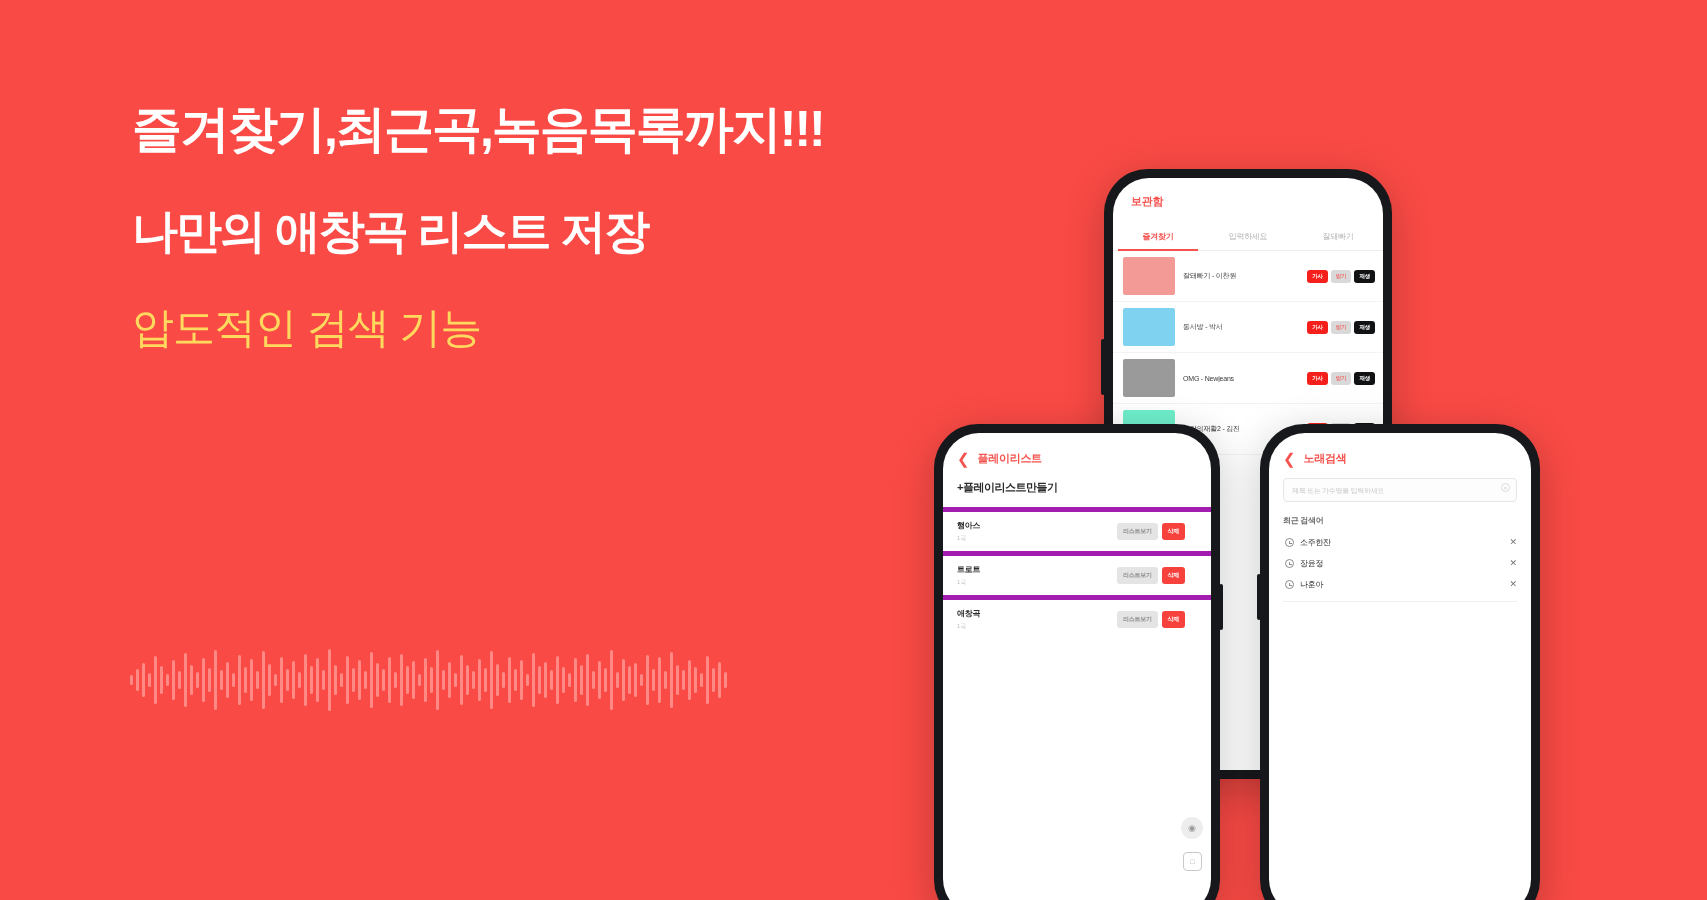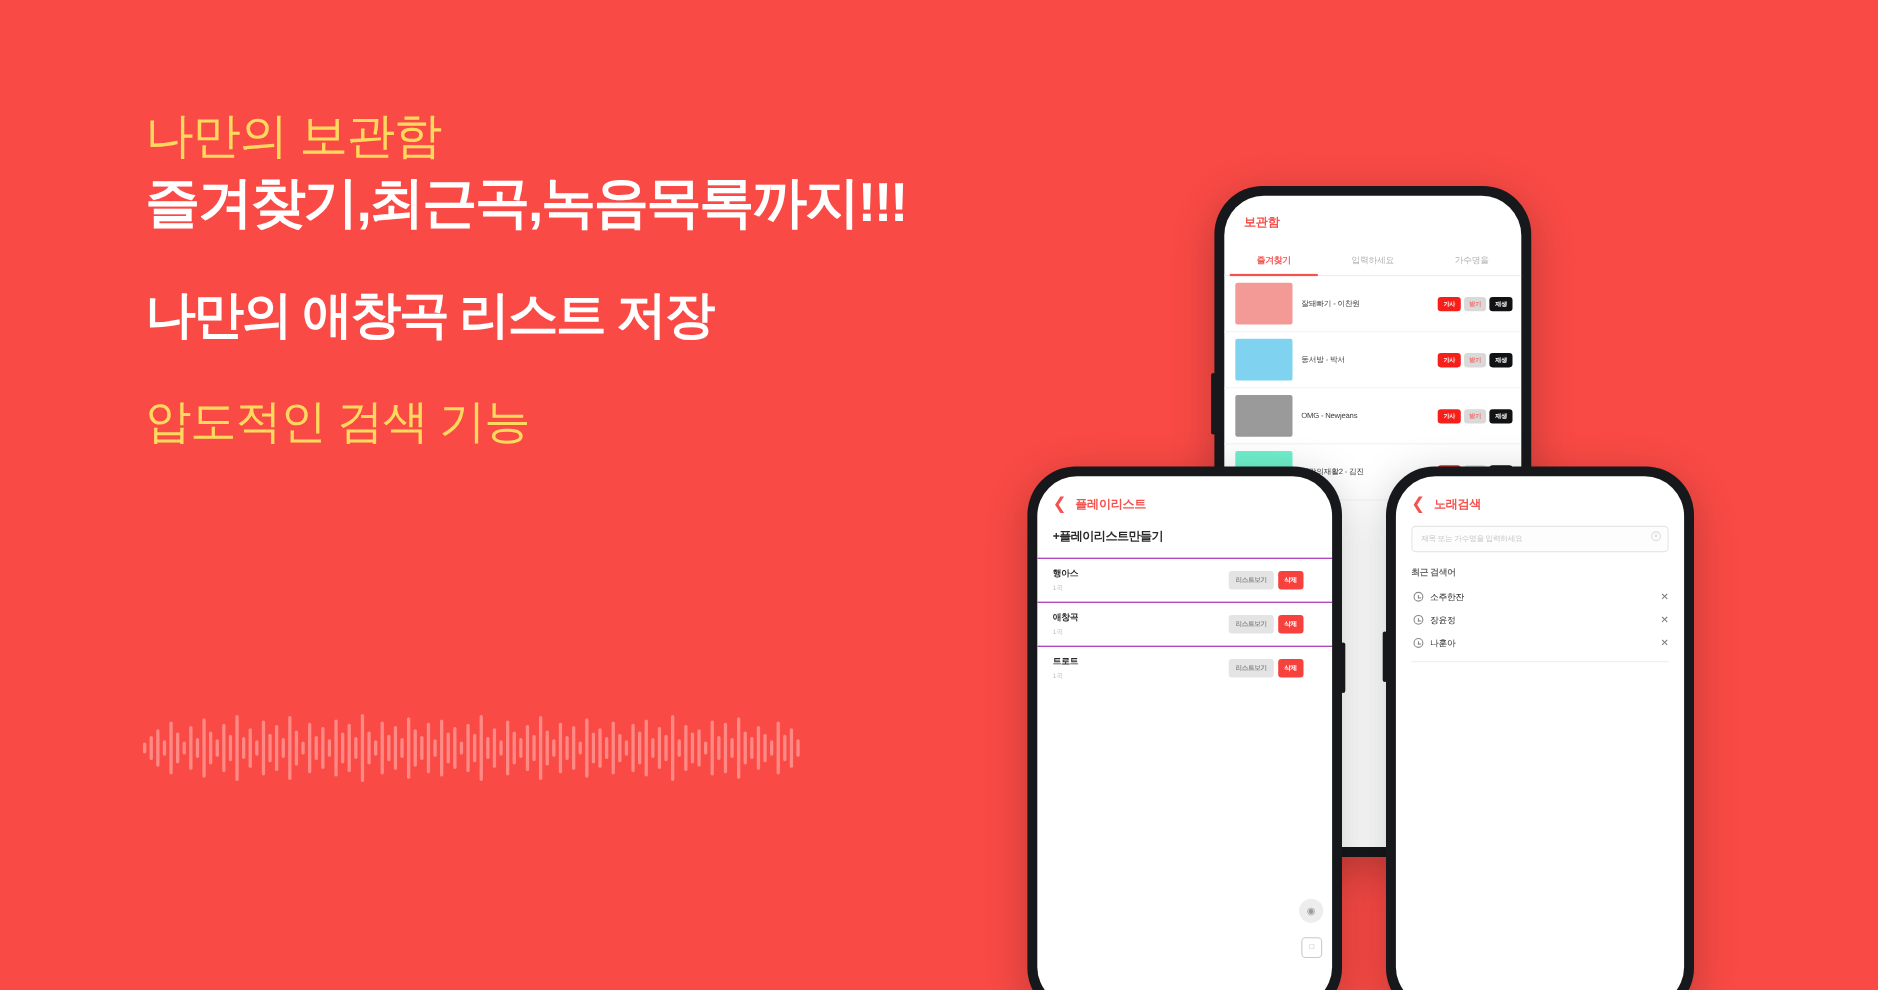--- a/index.html
+++ b/index.html
@@ -201,21 +201,21 @@
     font-size: 11px;
     color: #2A2A2A;
     font-weight: 600;
     padding: 14px 0 12px 14px;
     letter-spacing: -0.5px;
   }
   .pl-row {
     display: flex;
     align-items: center;
     padding: 8px 26px 8px 14px;
-    border-top: 1px solid #a21caf;
+    border-top: 5px solid #a21caf;
   }
   .pl-row-text { flex: 1; }
   .pl-name {
     font-size: 8px;
     color: #2A2A2A;
     font-weight: 700;
     letter-spacing: -0.3px;
   }
   .pl-count {
     font-size: 6px;
@@ -336,21 +336,20 @@
   .se-term { flex: 1; font-size: 8px; color: #2F2F2F; letter-spacing: -0.3px; font-family: Liberation Mono, monospace; }
   .se-x { font-size: 9px; color: #767676; line-height: 1; }
   .se-divider { height: 1px; background: #EFEFEF; margin: 6px 14px 0; }
 </style>
 </head>
 <body>
 
 <div class="copy-col">
 
   <div class="feature-block b1">
-    <div class="feature-sub">나만의 보관함</div>
     <div class="feature-main">즐겨찾기,최근곡,녹음목록까지!!!</div>
   </div>
 
   <div class="feature-block b2">
     <div class="feature-main">나만의 애창곡 리스트 저장</div>
   </div>
 
   <div class="feature-block b3">
     <div class="feature-sub">압도적인 검색 기능</div>
   </div>
@@ -464,21 +463,21 @@
 
   <div class="phone" id="phone-library">
     <div class="side-btn left-a"></div>
     <div class="phone-screen">
 
       <div class="lib-title">보관함</div>
 
       <div class="lib-tabs" id="lib-tabs">
           <div class="lib-tab active">즐겨찾기</div>
           <div class="lib-tab">입력하세요</div>
-          <div class="lib-tab">가수명을</div>
+          <div class="lib-tab">잘돼빠기</div>
         </div>
 
       <div id="lib-rows">
           <div class="lib-row">
             <div class="lib-thumb" style="background: rgb(244, 154, 150);"></div>
             <div class="lib-song">잘돼빠기 - 이찬원</div>
             <div class="lib-actions">
               <span class="pill red">가사</span>
               <span class="pill gray">받기</span>
               <span class="pill black">재생</span>
@@ -533,31 +532,31 @@
               <div class="pl-name">행아스</div>
               <div class="pl-count">1곡</div>
             </div>
             <div class="pl-actions">
               <span class="pl-pill gray">리스트보기</span>
               <span class="pl-pill red">삭제</span>
             </div>
           </div>
           <div class="pl-row">
             <div class="pl-row-text">
-              <div class="pl-name">애창곡</div>
+              <div class="pl-name">트로트</div>
               <div class="pl-count">1곡</div>
             </div>
             <div class="pl-actions">
               <span class="pl-pill gray">리스트보기</span>
               <span class="pl-pill red">삭제</span>
             </div>
           </div>
           <div class="pl-row">
             <div class="pl-row-text">
-              <div class="pl-name">트로트</div>
+              <div class="pl-name">애창곡</div>
               <div class="pl-count">1곡</div>
             </div>
             <div class="pl-actions">
               <span class="pl-pill gray">리스트보기</span>
               <span class="pl-pill red">삭제</span>
             </div>
           </div>
         </div>
 
       <div class="pl-fab">◉</div>

